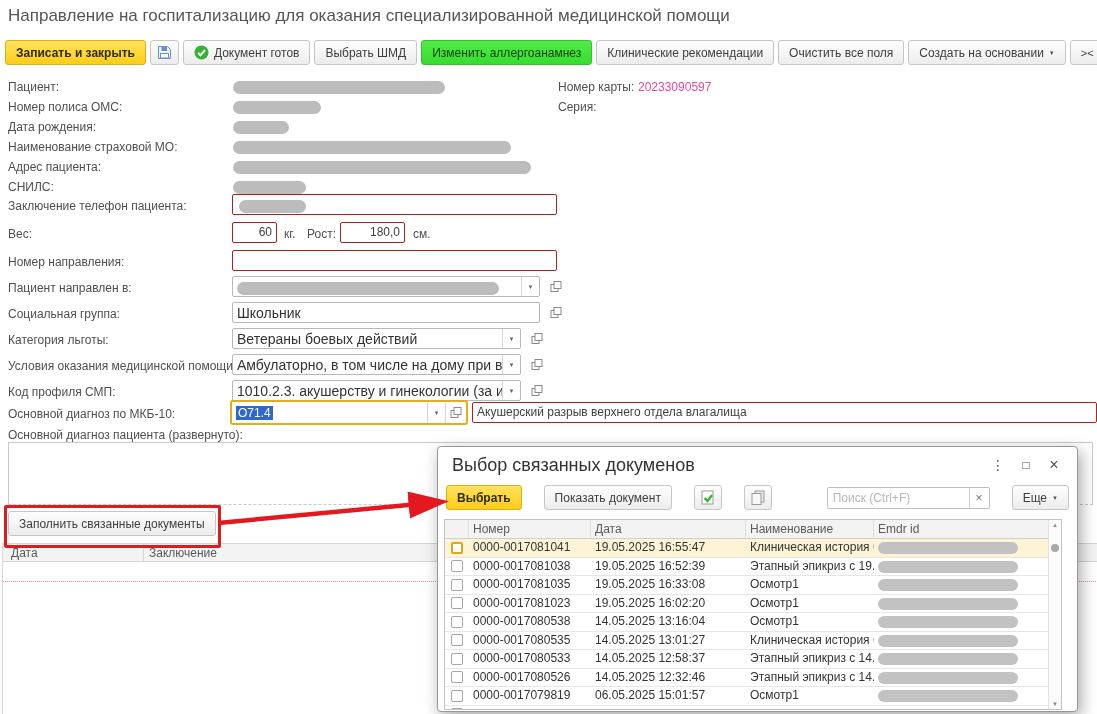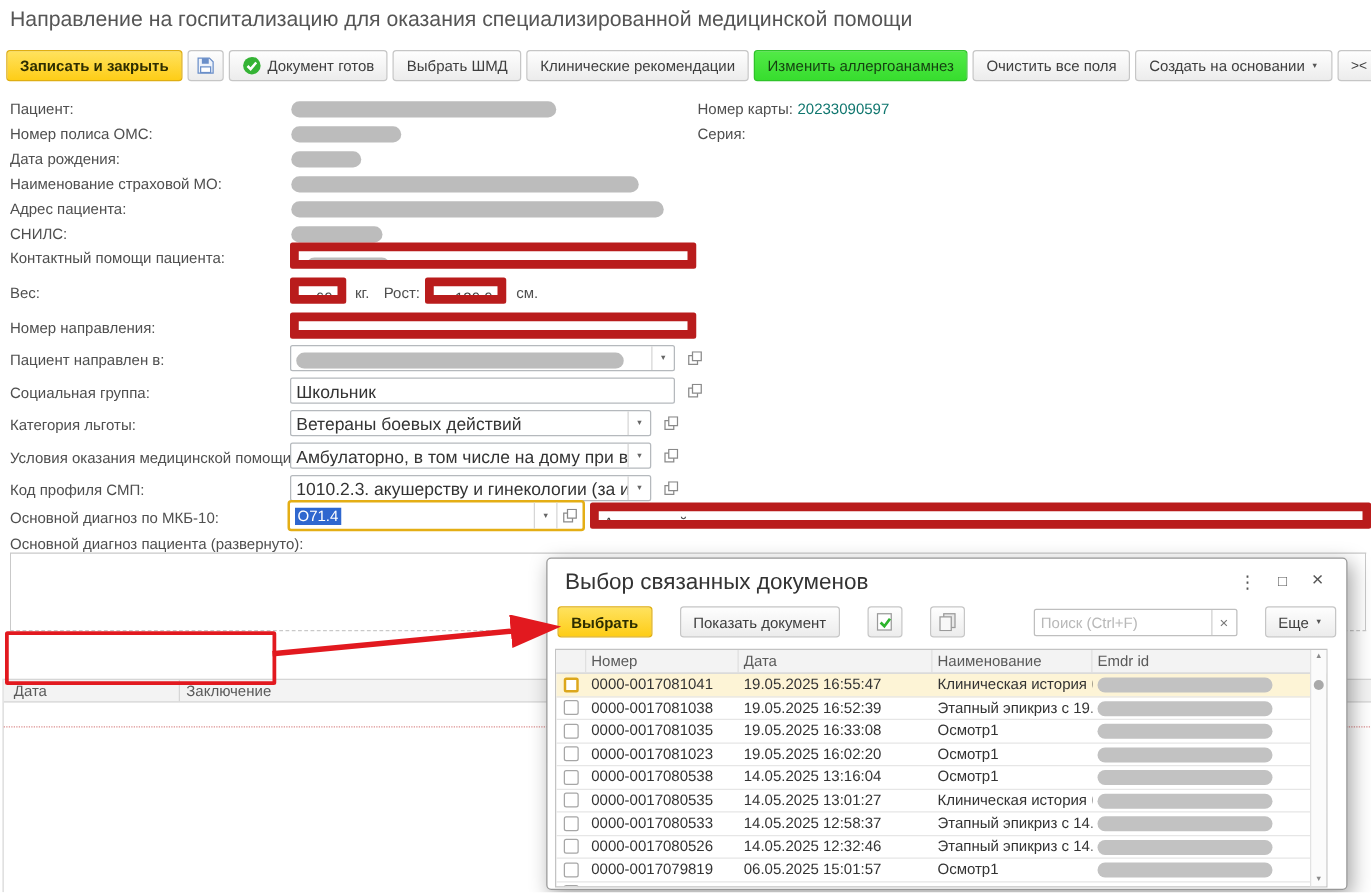--- a/index.html
+++ b/index.html
@@ -10,24 +10,24 @@
   .toolbar{position:absolute;left:5px;top:40px;height:25px;display:flex;gap:4px;align-items:stretch;width:1160px;}
   .btn{font-size:12px;color:#3e3e3e;background:linear-gradient(#fefefe,#ececec);border:1px solid #c6c6c6;
        border-radius:3px;padding:0 10px;display:flex;align-items:center;gap:5px;white-space:nowrap;height:25px;
        box-sizing:border-box;cursor:default;}
   .btn-yellow{background:linear-gradient(#ffe25e,#fecd17);border-color:#dfae12;font-weight:bold;color:#2d2d00;}
   .btn-green{background:linear-gradient(#52ea47,#37dd2e);border-color:#2fc42a;color:#143f10;}
   .iconb{padding:0 6px;}
   .caret-txt{font-size:6px;color:#555;line-height:1;}
   
   .lbl{position:absolute;left:8px;font-size:12px;color:#4f4f4f;white-space:nowrap;text-align:center;}
-  .val{position:absolute;font-size:12px;color:#0f766e;white-space:nowrap;}
+  .val{position:absolute;font-size:12px;color:#ec4899;white-space:nowrap;}
   .bar{position:absolute;height:13px;border-radius:7px;background:#bcbcbc;}
   .bar-inline{display:inline-block;height:13px;border-radius:7px;background:#bcbcbc;vertical-align:middle;}
-  .inp{position:absolute;height:21px;border:7px solid #b91c1c;border-radius:2px;background:#fff;box-sizing:border-box;
+  .inp{position:absolute;height:21px;border:1px solid #b91c1c;border-radius:2px;background:#fff;box-sizing:border-box;
        font-size:12px;line-height:19px;overflow:hidden;white-space:nowrap;}
   .inp .inp-text{padding-left:4px;}
   .num{text-align:right;padding-right:4px;}
   .combo{position:absolute;height:21px;border:1px solid #b5b9bd;border-radius:2px;background:#fff;display:flex;
        align-items:center;box-sizing:border-box;}
   .combo .txt{flex:1;font-size:14px;color:#333;padding:0 4px;white-space:nowrap;overflow:hidden;}
   .combo .caret,.icd-wrap .caret{width:17px;align-self:stretch;border-left:1px solid #d6d6d6;display:flex;
        align-items:center;justify-content:center;font-size:6px;color:#666;}
   .pick{position:absolute;width:19px;height:21px;display:flex;align-items:center;justify-content:center;}
   .icd-wrap{position:absolute;left:230px;top:400px;width:238px;height:25px;border:2px solid #e4ae15;border-radius:3px;
@@ -95,38 +95,38 @@
         </svg>
     </button>
     <button class="btn">
       <svg width="15" height="15" viewBox="0 0 15 15">
           <circle cx="7.5" cy="7.5" r="7" fill="#35b335"></circle>
           <path d="M4 7.8l2.5 2.5 4.5-5.3" stroke="#fff" stroke-width="2" fill="none"></path>
         </svg>
       <span>Документ готов</span>
     </button>
     <button class="btn">Выбрать ШМД</button>
+    <button class="btn btn-green">Изменить аллергоанамнез</button>
     <button class="btn">Клинические рекомендации</button>
-    <button class="btn btn-green">Изменить аллергоанамнез</button>
     <button class="btn">Очистить все поля</button>
     <button class="btn">
       <span>Создать на основании</span>
       <span class="caret-txt">▼</span>
     </button>
     <button class="btn" style="font-size:11px">&gt;&lt;</button>
 
   </div>
 
   <span class="lbl" style="top:80px">Пациент:</span>
   <span class="lbl" style="top:100px">Номер полиса ОМС:</span>
   <span class="lbl" style="top:120px">Дата рождения:</span>
   <span class="lbl" style="top:140px">Наименование страховой МО:</span>
   <span class="lbl" style="top:160px">Адрес пациента:</span>
   <span class="lbl" style="top:180px">СНИЛС:</span>
-  <span class="lbl" style="top:199px">Контактный помощи пациента:</span>
+  <span class="lbl" style="top:199px">Заключение телефон пациента:</span>
   <span class="lbl" style="top:227px">Вес:</span>
   <span class="lbl" style="top:255px">Номер направления:</span>
   <span class="lbl" style="top:281px">Пациент направлен в:</span>
   <span class="lbl" style="top:307px">Социальная группа:</span>
   <span class="lbl" style="top:333px">Категория льготы:</span>
   <span class="lbl" style="top:359px">Условия оказания медицинской помощи:</span>
   <span class="lbl" style="top:385px">Код профиля СМП:</span>
   <span class="lbl" style="top:407px">Основной диагноз по МКБ-10:</span>
   <span class="lbl" style="top:428px">Основной диагноз пациента (развернуто):</span>
 
@@ -216,20 +216,21 @@
           <rect x="4" y="0.5" width="7" height="7" fill="#fff" stroke="#8a8a8a"></rect>
         </svg>
     </span>
   </div>
   <div class="inp" style="left:472px;top:402px;width:625px">
     <span class="inp-text">Акушерский разрыв верхнего отдела влагалища</span>
   </div>
 
   <div class="txtarea"></div>
 
+  <button class="btn" style="position:absolute;left:8px;top:511px">Заполнить связанные документы</button>
   <div class="red-rect"></div>
   <svg class="red-arrow" viewBox="0 0 255 45">
     <defs>
       <marker id="ah" markerWidth="10" markerHeight="8" refX="7" refY="3" orient="auto" markerUnits="strokeWidth">
         <path d="M0,0 L9,3 L0,6 Z" fill="#e2191f"></path>
       </marker>
     </defs>
     <line x1="8" y1="31" x2="230" y2="10" stroke="#e2191f" stroke-width="4.5" marker-end="url(#ah)"></line>
   </svg>
 

